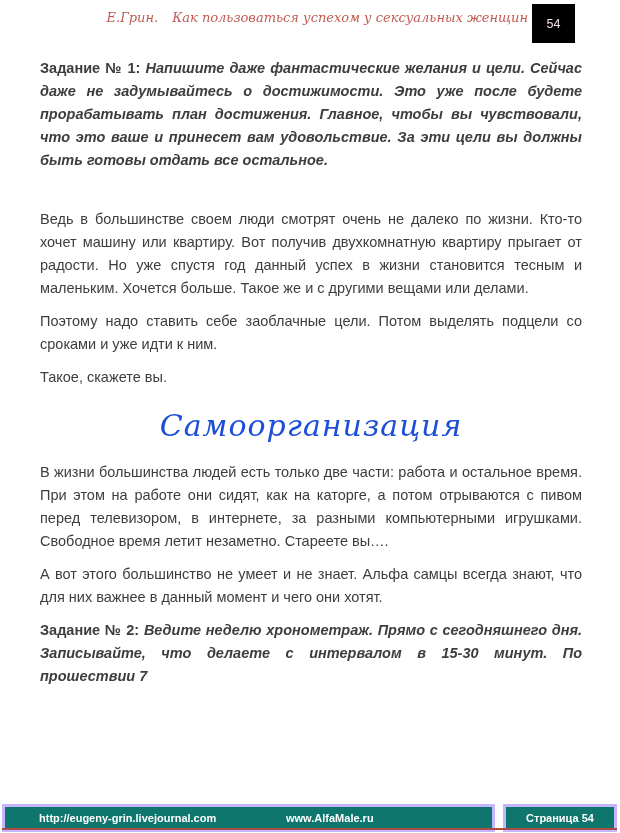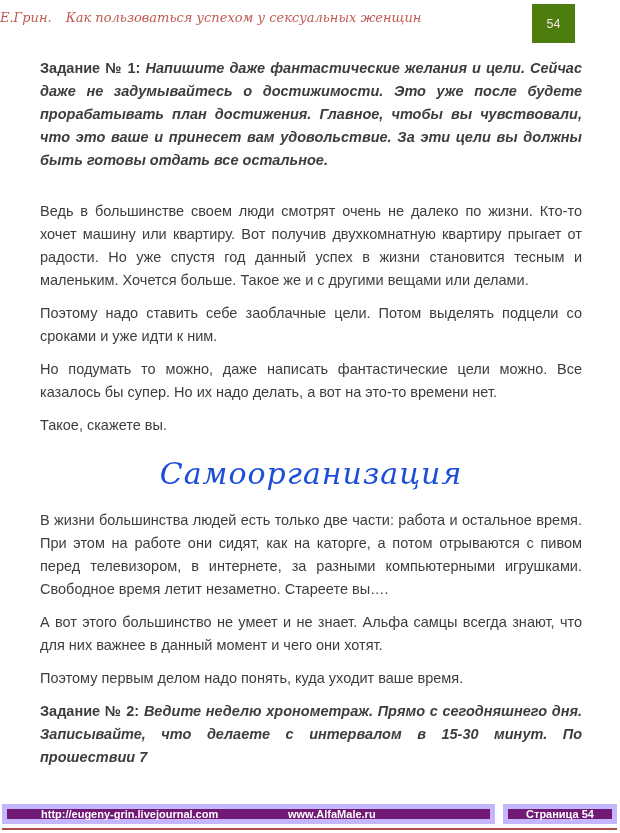--- a/index.html
+++ b/index.html
@@ -8,74 +8,75 @@
     background:#ffffff;
     position:relative;
     overflow:hidden;
     font-family:"Liberation Sans", sans-serif;
   }
 
   
   .header-line {
     position:absolute;
     top:10px; left:0; right:92px;
+    text-align:right;
     font-family:"DejaVu Serif", serif;
     font-style:italic;
     font-size:13px;
     color:#c05a52;
     white-space:nowrap;
   }
   .header-author { margin-right:14px; }
   .page-number-box {
     position:absolute;
     left:532px; top:4px;
     width:43px; height:39px;
-    background:#4d7c0f;
+    background:#000000;
     color:#f3e3e2;
     font-size:12.5px;
     display:flex; align-items:center; justify-content:center;
   }
 
   
   .content {
     position:absolute;
     top:57px; left:40px;
     width:542px;
     color:#3d3d3d;
     font-size:14.5px;
     line-height:23px;
   }
   .content p {
     margin:0 0 10px 0;
     text-align:justify;
   }
-  p.gap-after { margin-bottom:28px; }
+  p.gap-after { margin-bottom:36px; }
   p.task {
     font-weight:bold;
     font-style:italic;
   }
   .task-label { font-style:normal; }
 
   .section-heading {
     text-align:center;
     font-family:"DejaVu Serif", serif;
     font-style:italic;
     font-size:30px;
     line-height:50px;
     letter-spacing:1px;
     color:#1d4ed8;
     margin:12px 0 10px 0;
   }
 
   
   .footer-bar {
     position:absolute;
-    top:804px; height:20px;
-    background:#701a75;
-    border:5px solid #c4b5fd;
+    top:804px; height:28px;
+    background:#0f766e;
+    border:3px solid #c4b5fd;
     box-sizing:border-box;
   }
   .footer-bar-left  { left:2px;   width:493px; }
   .footer-bar-right { left:503px; width:114px;
     display:flex; align-items:center; justify-content:center; }
   .footer-text {
     color:#ffffff;
     font-size:11px;
     font-weight:bold;
     white-space:nowrap;
@@ -103,28 +104,26 @@
 </div>
 <div class="page-number-box">
   <span>54</span>
 </div>
 
 <div class="content">
   <p class="task gap-after"><span class="task-label">Задание № 1:</span> <span class="task-text">Напишите даже фантастические желания и цели. Сейчас даже не задумывайтесь о достижимости. Это уже после будете прорабатывать план достижения. Главное, чтобы вы чувствовали, что это ваше и принесет вам удовольствие. За эти цели вы должны быть готовы отдать все остальное.</span></p>
 
   <p>Ведь в большинстве своем люди смотрят очень не далеко по жизни. Кто-то хочет машину или квартиру. Вот получив двухкомнатную квартиру прыгает от радости. Но уже спустя год данный успех в жизни становится тесным и маленьким. Хочется больше. Такое же и с другими вещами или делами.</p>
   <p>Поэтому надо ставить себе заоблачные цели. Потом выделять подцели со сроками и уже идти к ним.</p>
-  <p>Но подумать то можно, даже написать фантастические цели можно. Все казалось бы супер. Но их надо делать, а вот на это-то времени нет.</p>
   <p>Такое, скажете вы.</p>
 
   <div class="section-heading">Самоорганизация</div>
 
   <p>В жизни большинства людей есть только две части: работа и остальное время. При этом на работе они сидят, как на каторге, а потом отрываются с пивом перед телевизором, в интернете, за разными компьютерными игрушками. Свободное время летит незаметно. Стареете вы….</p>
   <p>А вот этого большинство не умеет и не знает. Альфа самцы всегда знают, что для них важнее в данный момент и чего они хотят.</p>
-  <p>Поэтому первым делом надо понять, куда уходит ваше время.</p>
 
   <p class="task"><span class="task-label">Задание № 2:</span> <span class="task-text">Ведите неделю хронометраж. Прямо с сегодняшнего дня. Записывайте, что делаете с интервалом в 15-30 минут. По прошествии 7</span></p>
 </div>
 
 <div class="footer-bar footer-bar-left">
   <span class="footer-url-left footer-text">http://eugeny-grin.livejournal.com</span>
   <span class="footer-url-center footer-text">www.AlfaMale.ru</span>
 </div>
 <div class="footer-bar footer-bar-right">
   <span class="footer-text">Страница 54</span>

